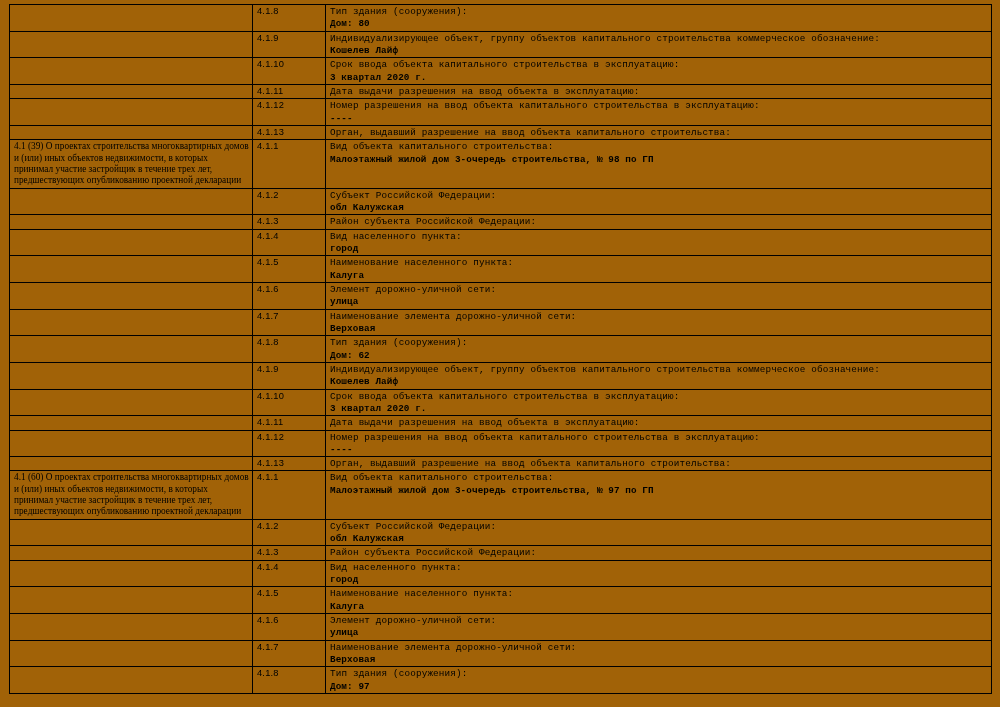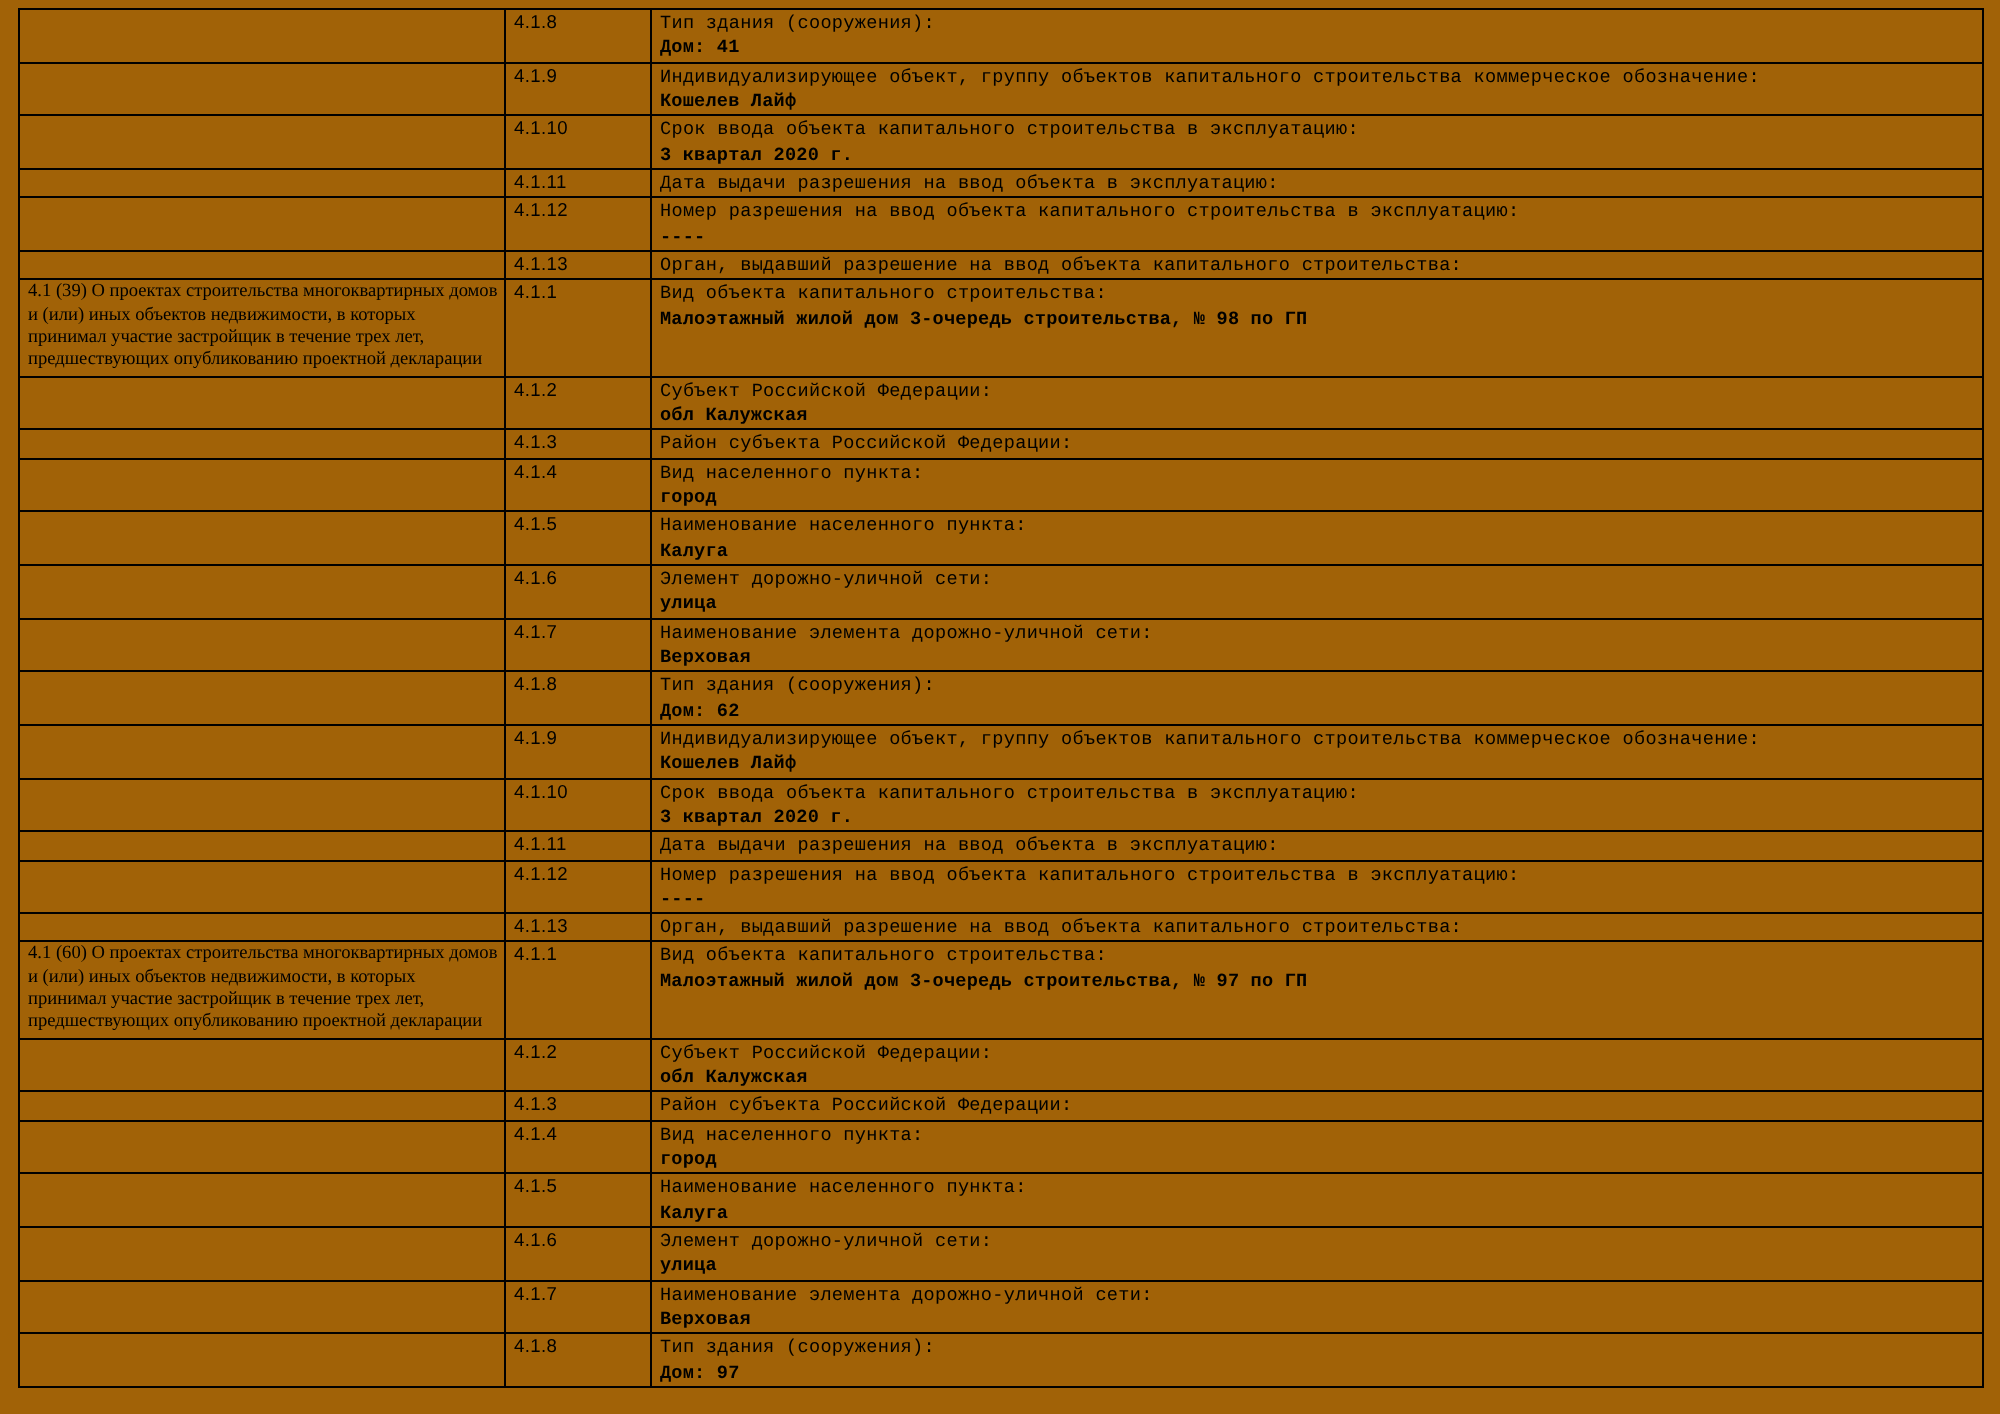--- a/index.html
+++ b/index.html
@@ -74,21 +74,21 @@
       <col class="c1">
       <col class="c2">
       <col class="c3">
     </colgroup>
     <tbody id="table-body">
         <tr>
           <td class="section empty"></td>
           <td class="code">4.1.8</td>
           <td class="field">
             <span class="lbl">Тип здания (сооружения):</span>
-            <span class="val">Дом: 41</span>
+            <span class="val">Дом: 80</span>
           </td>
         </tr>
         <tr>
           <td class="section empty"></td>
           <td class="code">4.1.9</td>
           <td class="field">
             <span class="lbl">Индивидуализирующее объект, группу объектов капитального строительства коммерческое обозначение:</span>
             <span class="val">Кошелев Лайф</span>
           </td>
         </tr>

